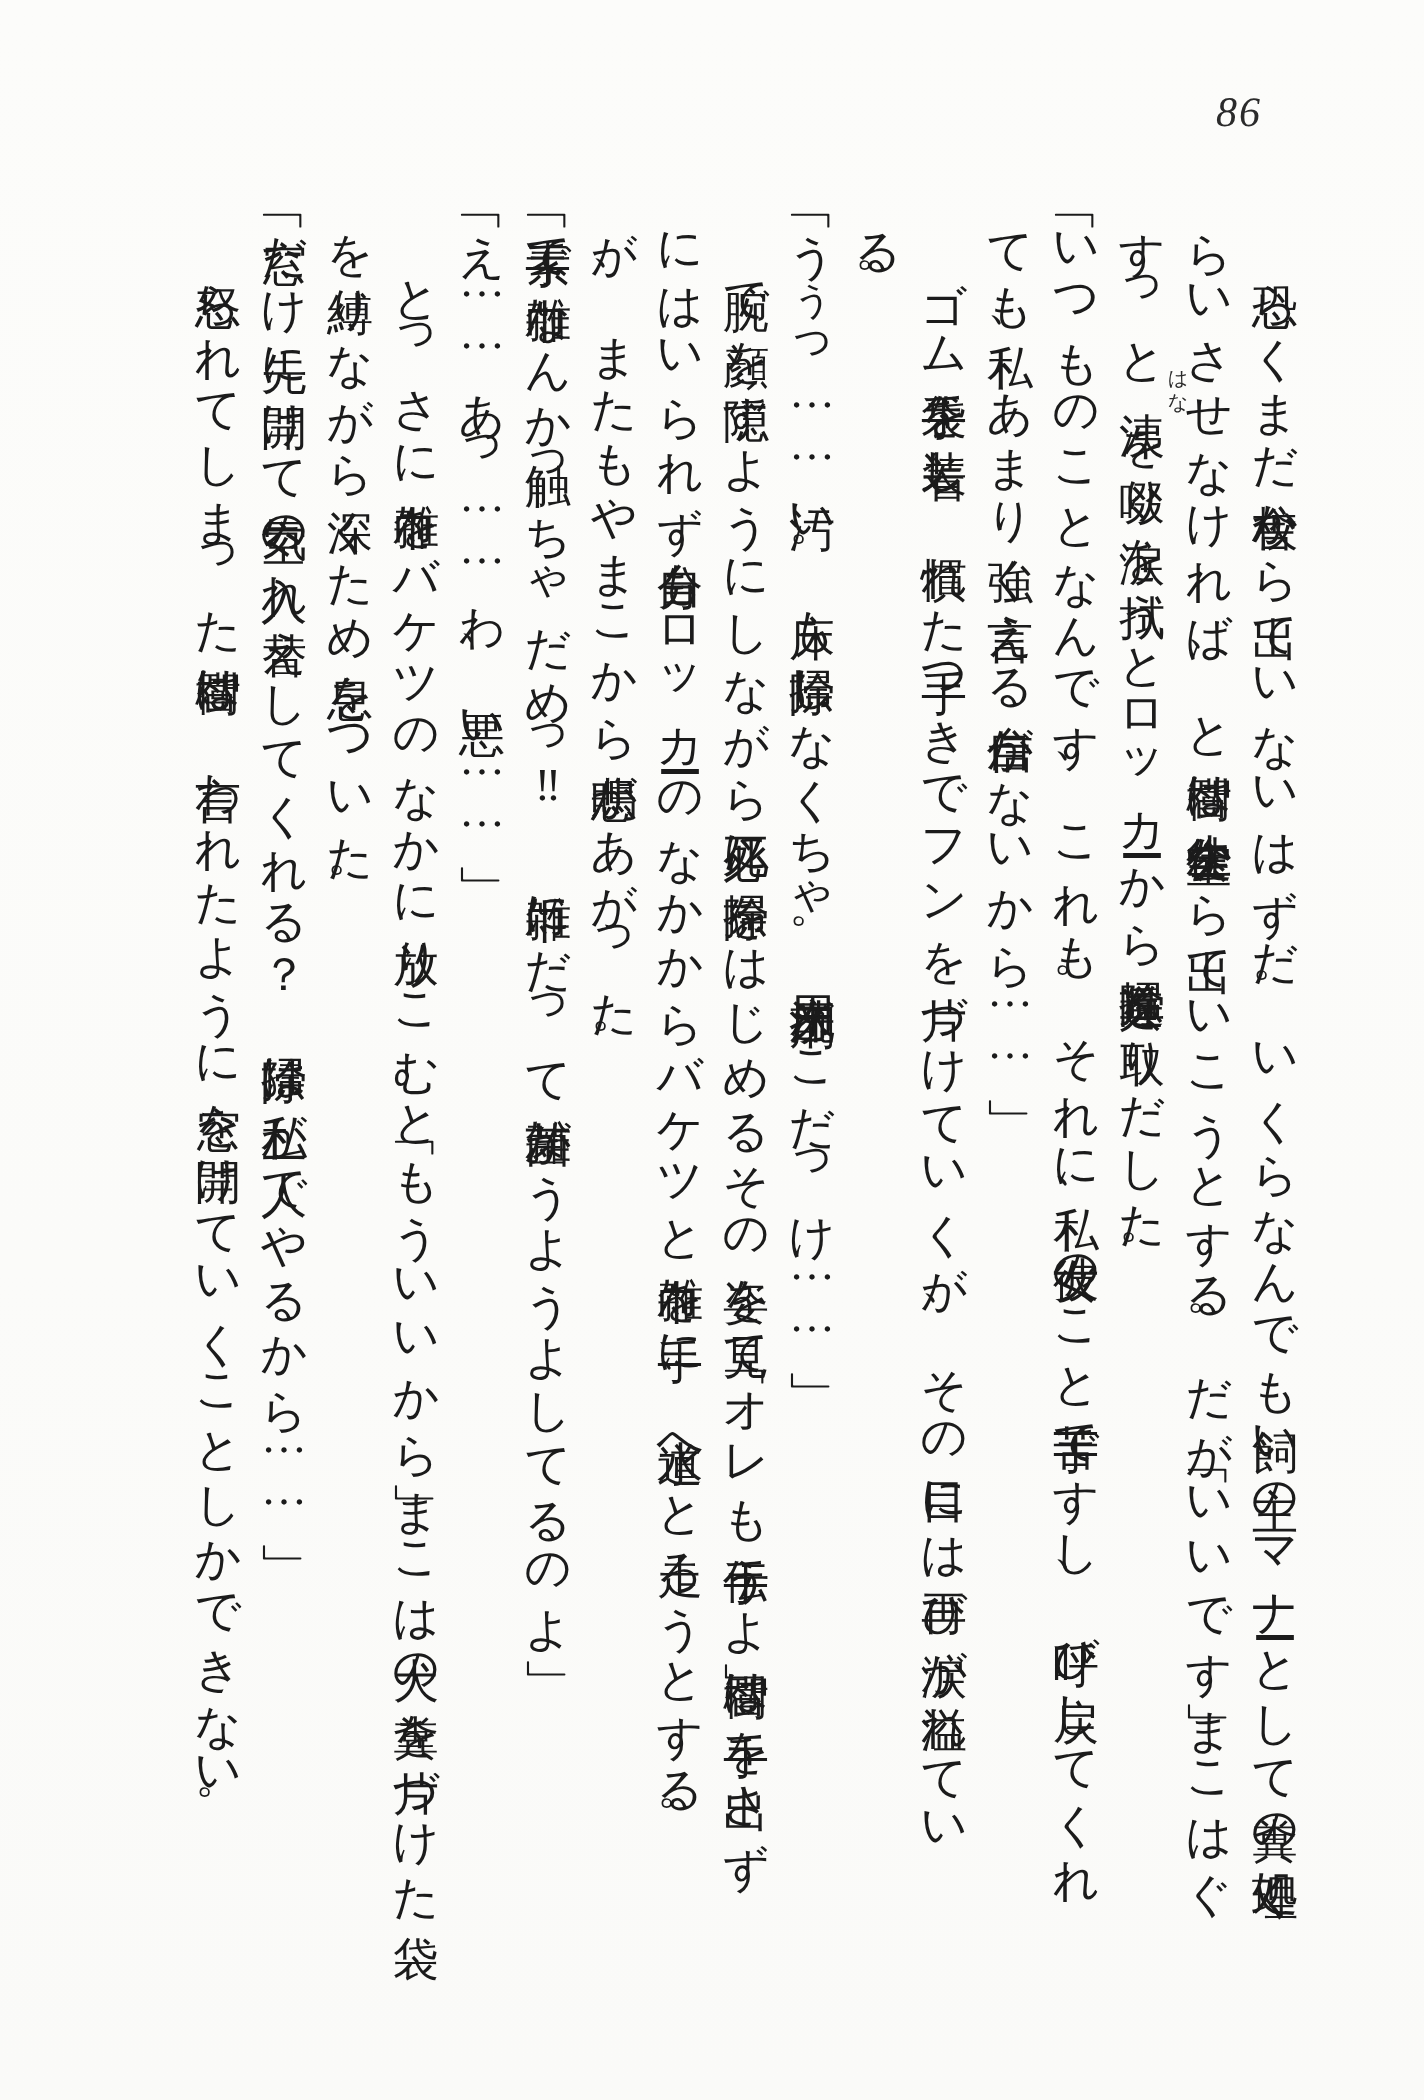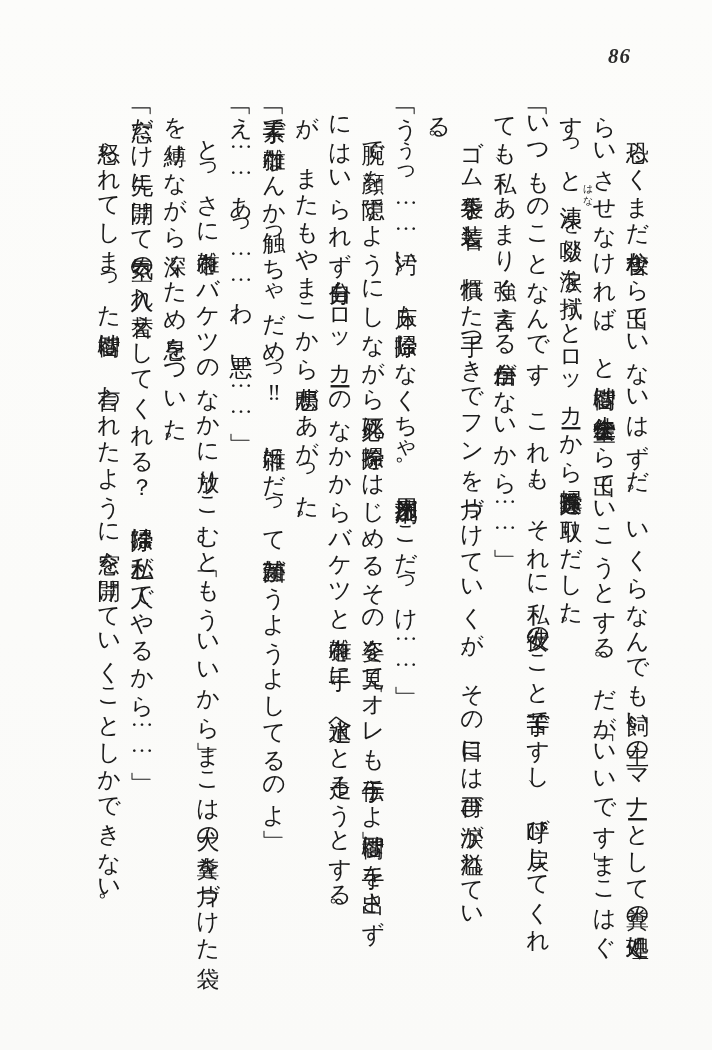--- a/index.html
+++ b/index.html
@@ -18,21 +18,20 @@
   }
   .page-number {
     position: absolute;
     top: 44px;
     left: 608px;
     font-family: "Liberation Serif", "DejaVu Serif", serif;
     font-style: italic;
     font-size: 21px;
     color: #2b2b2b;
     letter-spacing: 1px;
-    font-weight: bold;
   }
   .text-block {
     position: absolute;
     top: 100px;
     right: 58px;
     height: 853px;
     max-width: 600px;
     writing-mode: vertical-rl;
     -webkit-writing-mode: vertical-rl;
     text-orientation: upright;

